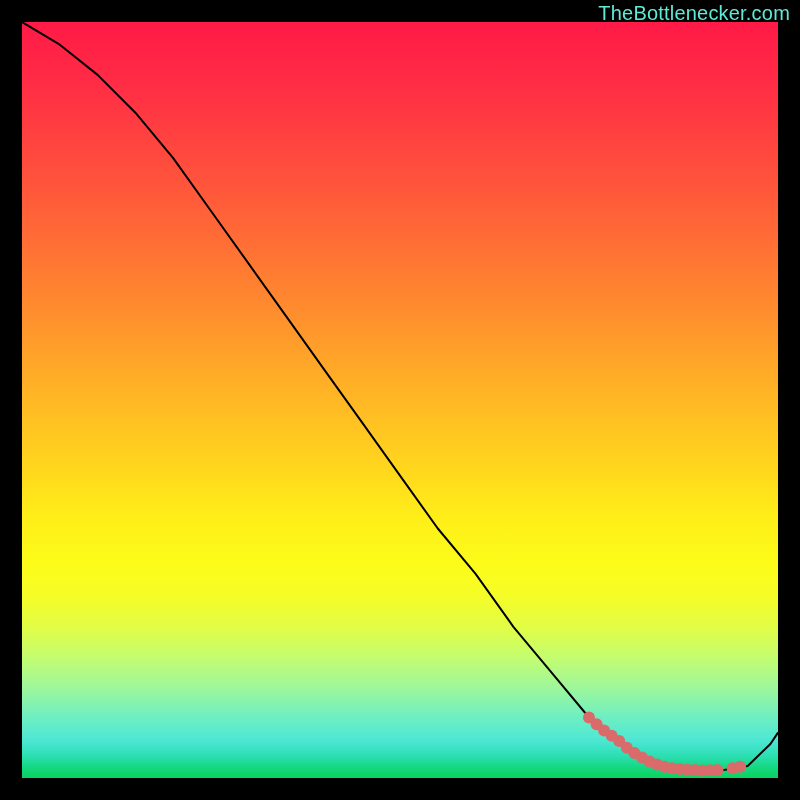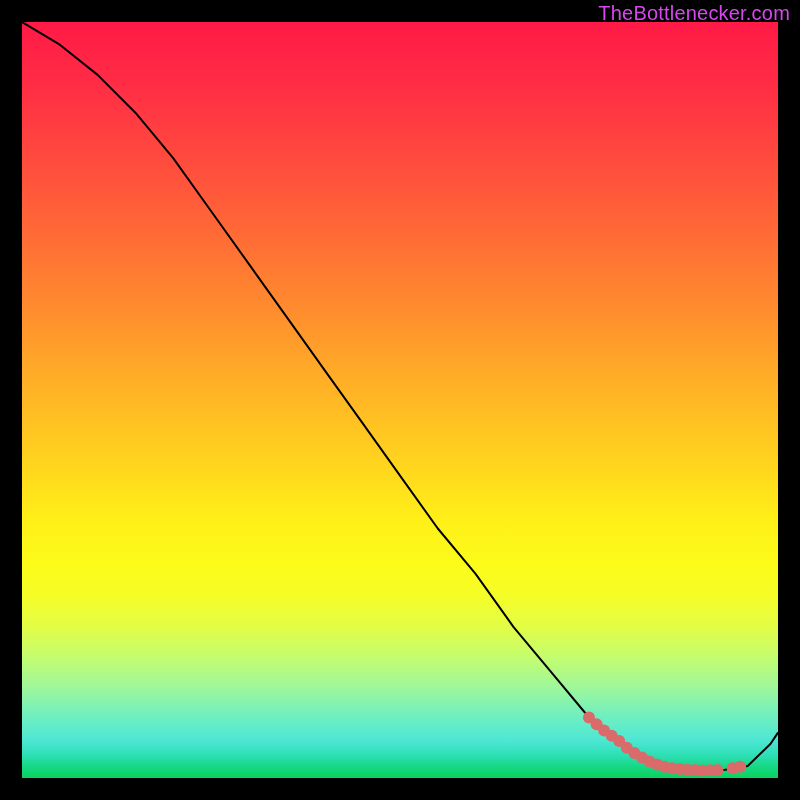--- a/index.html
+++ b/index.html
@@ -51,21 +51,21 @@
     left: 0;
     top: 0;
     width: 756px;
     height: 756px;
     pointer-events: none;
   }
   .watermark {
     position: absolute;
     top: 2px;
     right: 10px;
-    color: #d946ef;
+    color: #5eead4;
     font-size: 20px;
     font-weight: 500;
     letter-spacing: 0.2px;
     user-select: none;
   }
 </style>
 </head>
 <body>
 
 <div class="stage">

